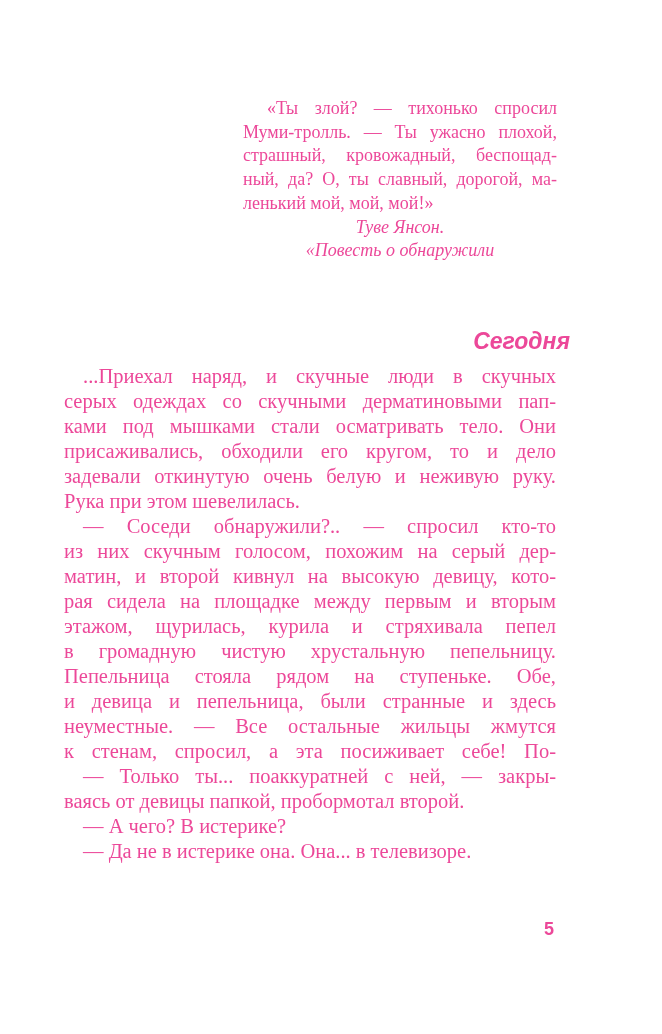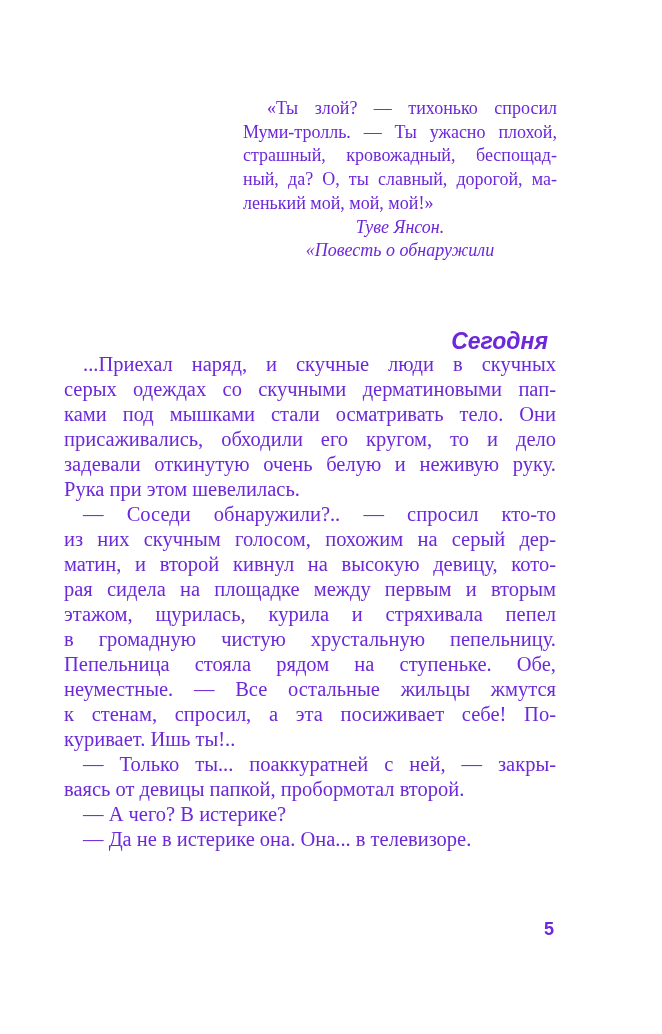--- a/index.html
+++ b/index.html
@@ -6,21 +6,21 @@
     margin: 0;
     padding: 0;
     background: #ffffff;
   }
   .page {
     position: relative;
     width: 662px;
     height: 1034px;
     background: #ffffff;
     overflow: hidden;
-    color: #6d28d9;
+    color: #ec4899;
     font-family: "Liberation Serif", serif;
   }
 
   
   .epigraph {
     position: absolute;
     left: 243px;
     top: 97px;
     width: 314px;
     font-size: 18px;
@@ -34,33 +34,33 @@
   .eline.indent { text-indent: 24px; }
   .attr-line {
     text-align: center;
     font-style: italic;
   }
 
   
   .heading {
     position: absolute;
     top: 327px;
-    right: 114px;
+    right: 92px;
     font-family: "Liberation Sans", sans-serif;
     font-weight: 700;
     font-style: italic;
     font-size: 23px;
     line-height: 28px;
   }
 
   
   .bodytext {
     position: absolute;
     left: 64px;
-    top: 352px;
+    top: 364px;
     width: 492px;
     font-size: 20.5px;
     line-height: 25px;
   }
   .bline.j {
     text-align: justify;
     text-align-last: justify;
   }
   .bline.indent { text-indent: 19px; }
 
@@ -100,23 +100,23 @@
     <div class="bline j">задевали откинутую очень белую и неживую руку.</div>
     <div class="bline">Рука при этом шевелилась.</div>
 
     <div class="bline j indent">— Соседи обнаружили?.. — спросил кто-то</div>
     <div class="bline j">из них скучным голосом, похожим на серый дер-</div>
     <div class="bline j">матин, и второй кивнул на высокую девицу, кото-</div>
     <div class="bline j">рая сидела на площадке между первым и вторым</div>
     <div class="bline j">этажом, щурилась, курила и стряхивала пепел</div>
     <div class="bline j">в громадную чистую хрустальную пепельницу.</div>
     <div class="bline j">Пепельница стояла рядом на ступеньке. Обе,</div>
+    <div class="bline j">и девица и пепельница, были странные и здесь</div>
     <div class="bline j">неуместные. — Все остальные жильцы жмутся</div>
     <div class="bline j">к стенам, спросил, а эта посиживает себе! По-</div>
-    <div class="bline">куривает. Ишь ты!..</div>
 
     <div class="bline j indent">— Только ты... поаккуратней с ней, — закры-</div>
     <div class="bline">ваясь от девицы папкой, пробормотал второй.</div>
 
     <div class="bline indent">— А чего? В истерике?</div>
 
     <div class="bline indent">— Да не в истерике она. Она... в телевизоре.</div>
 
   </div>
 

